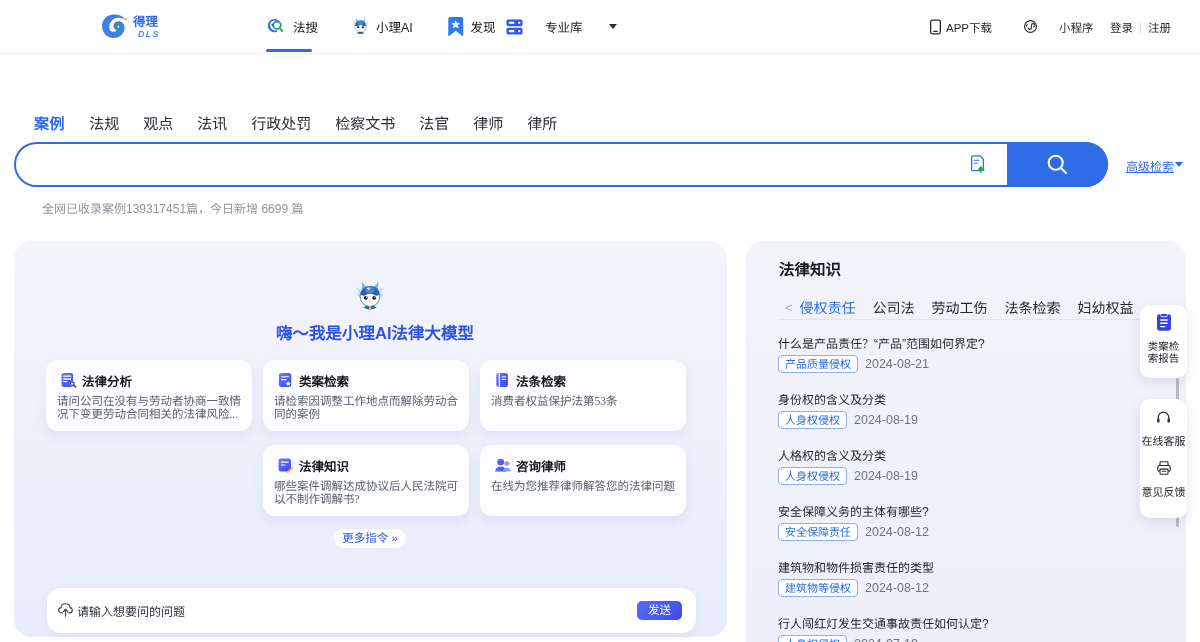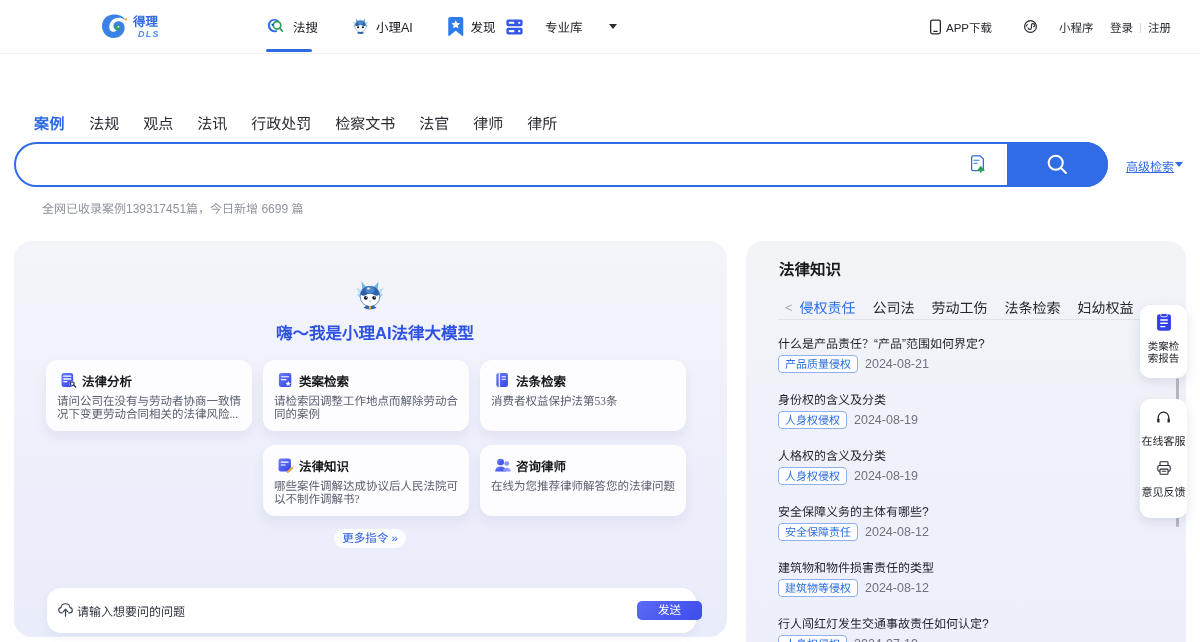--- a/index.html
+++ b/index.html
@@ -37,21 +37,21 @@
 #mascot { position:absolute; left:355px; top:281px; }
 #ai-title { position:absolute; left:4px; top:320px; width:742px; text-align:center; font-size:16.5px; font-weight:bold; color:#2e52e4; }
 .card { position:absolute; width:206px; height:71px; background:#fdfdff; border-radius:12px; box-shadow:0 6px 12px rgba(100,110,180,0.10); padding:12px 10px 0 11px; }
 .card .hd { display:flex; align-items:center; gap:5px; padding-left:3px; height:16px; }
 .card .hd .tt { font-size:12.5px; font-weight:bold; color:#17191d; }
 .card .ds { margin-top:7px; font-size:11.5px; line-height:12.5px; color:#5a5e6e; letter-spacing:0;font-family:Liberation Serif, serif; }
 .cicon { width:17px; height:16px; position:relative; flex:0 0 17px; }
 #more-btn { position:absolute; left:334px; top:529px; width:72px; height:19px; background:rgba(255,255,255,0.8); border-radius:10px; font-size:11.5px; color:#2d5ce0; text-align:center; line-height:19px; }
 #ask-bar { position:absolute; left:47px; top:588px; width:649px; height:45px; background:#fff; border-radius:14px; box-shadow:0 4px 10px rgba(100,110,180,0.08); }
 #ask-ph { position:absolute; left:77px; top:602px; font-size:12px; color:#2c313c; }
-#send-btn { position:absolute; left:637px; top:601px; width:65px; height:19px; background:linear-gradient(135deg,#5a6af5,#3d4cec); border-radius:5px; color:#fff; font-size:11.5px; text-align:center; line-height:19px; }
+#send-btn { position:absolute; left:637px; top:601px; width:45px; height:19px; background:linear-gradient(135deg,#5a6af5,#3d4cec); border-radius:5px; color:#fff; font-size:11.5px; text-align:center; line-height:19px; }
 
 
 #rk-title { position:absolute; left:779px; top:257px; font-size:15.5px; font-weight:bold; color:#17191d; }
 #rk-tabs { position:absolute; left:785px; top:297px; display:flex; align-items:center; font-size:14px; color:#25282e; white-space:nowrap; }
 #rk-tabs .sp { margin-right:17px; }
 #rk-tabs .on { color:#2e6be5; }
 #rk-sep { position:absolute; left:778px; top:319px; width:376px; height:1px; background:#e2e4eb; }
 .rk-item .t1 { font-size:12px; color:#1d212a; white-space:nowrap; }
 .rk-item { position:absolute; left:778px; width:380px; }
 .rk-meta { display:flex; align-items:center; margin-top:4px; }

